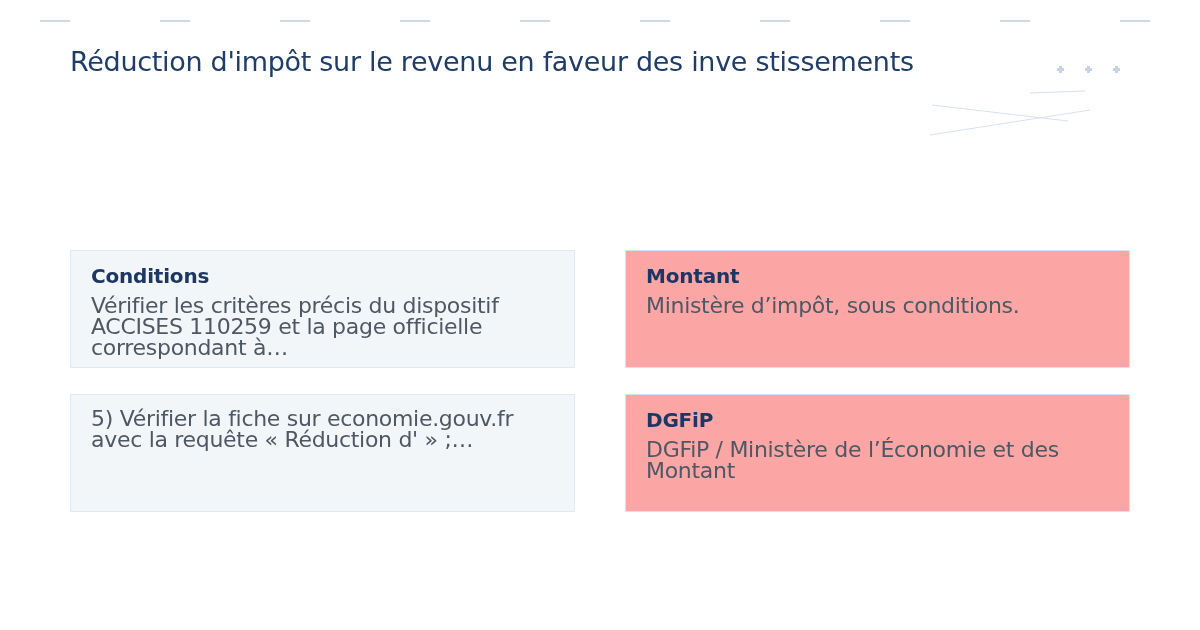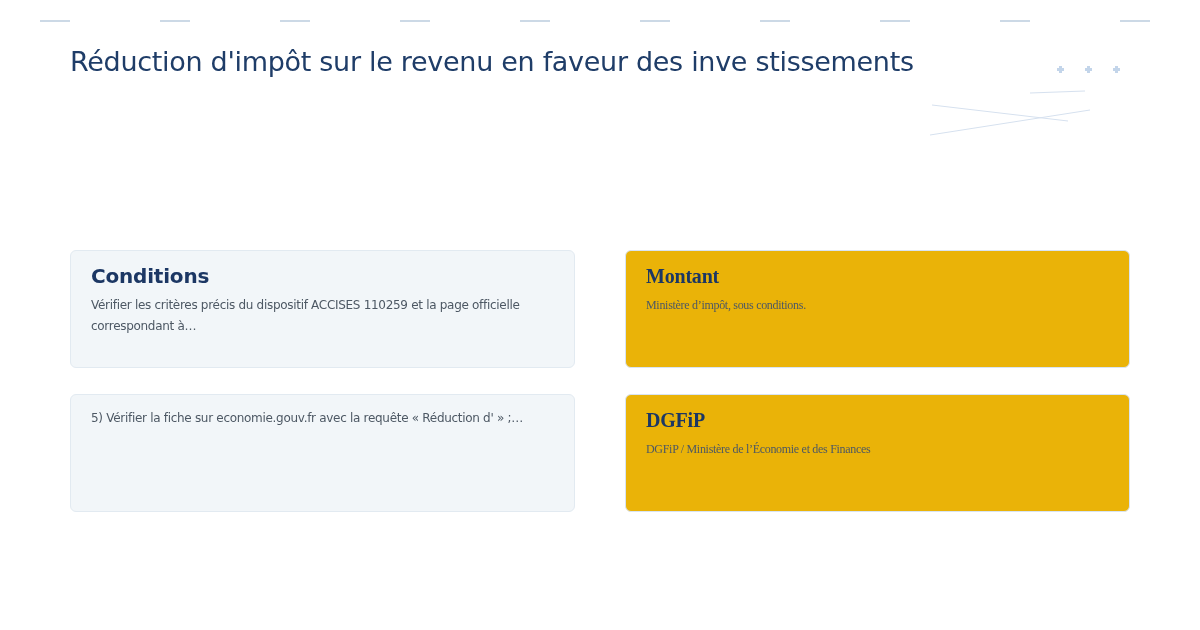--- a/index.html
+++ b/index.html
@@ -28,31 +28,31 @@
   .dot-2{left:1085px;top:66px;}
   .dot-3{left:1113px;top:66px;}
   
   .deco-lines{position:absolute;left:900px;top:60px;width:270px;height:80px;}
   
   .cards{
     position:absolute;left:70px;top:250px;width:1060px;
     display:grid;grid-template-columns:1fr 1fr;column-gap:50px;row-gap:26px;
   }
   .card{
-    height:118px;box-sizing:border-box;border-radius:6px;
+    height:118px;box-sizing:border-box;border-radius:0;
     padding:13px 20px 0 20px;
   }
   .card--grey{background:#f2f6f9;border:1px solid #e2eaf1;}
-  .card--blue{background:#eab308;border:1px solid #d8e4f3;font-family:Liberation Serif, serif;}
+  .card--blue{background:#fca5a5;border:1px solid #d8e4f3;}
   .card h2{
     margin:0 0 7px 0;font-size:20px;line-height:24px;font-weight:bold;color:#1c3764;
     letter-spacing:-0.2px;
   }
   .card p{
-    margin:0;font-size:12px;line-height:21px;color:#4d5864;letter-spacing:-0.3px;
+    margin:0;font-size:22px;line-height:21px;color:#4d5864;letter-spacing:-0.3px;
   }
 </style>
 </head>
 <body>
 
 <div class="dash-strip"></div>
 
 <div class="title">
   <div class="line">Réduction d'impôt sur le revenu en faveur des inve stissements</div>
 </div>
@@ -74,15 +74,15 @@
   </div>
   <div class="card card--blue">
     <h2>Montant</h2>
     <p>Ministère d’impôt, sous conditions.</p>
   </div>
   <div class="card card--grey">
     <p>5) Vérifier la fiche sur economie.gouv.fr avec la requête « Réduction d' » ;…</p>
   </div>
   <div class="card card--blue">
     <h2>DGFiP</h2>
-    <p>DGFiP / Ministère de l’Économie et des Finances</p>
+    <p>DGFiP / Ministère de l’Économie et des Montant</p>
   </div>
 </div>
 
 </body></html>

